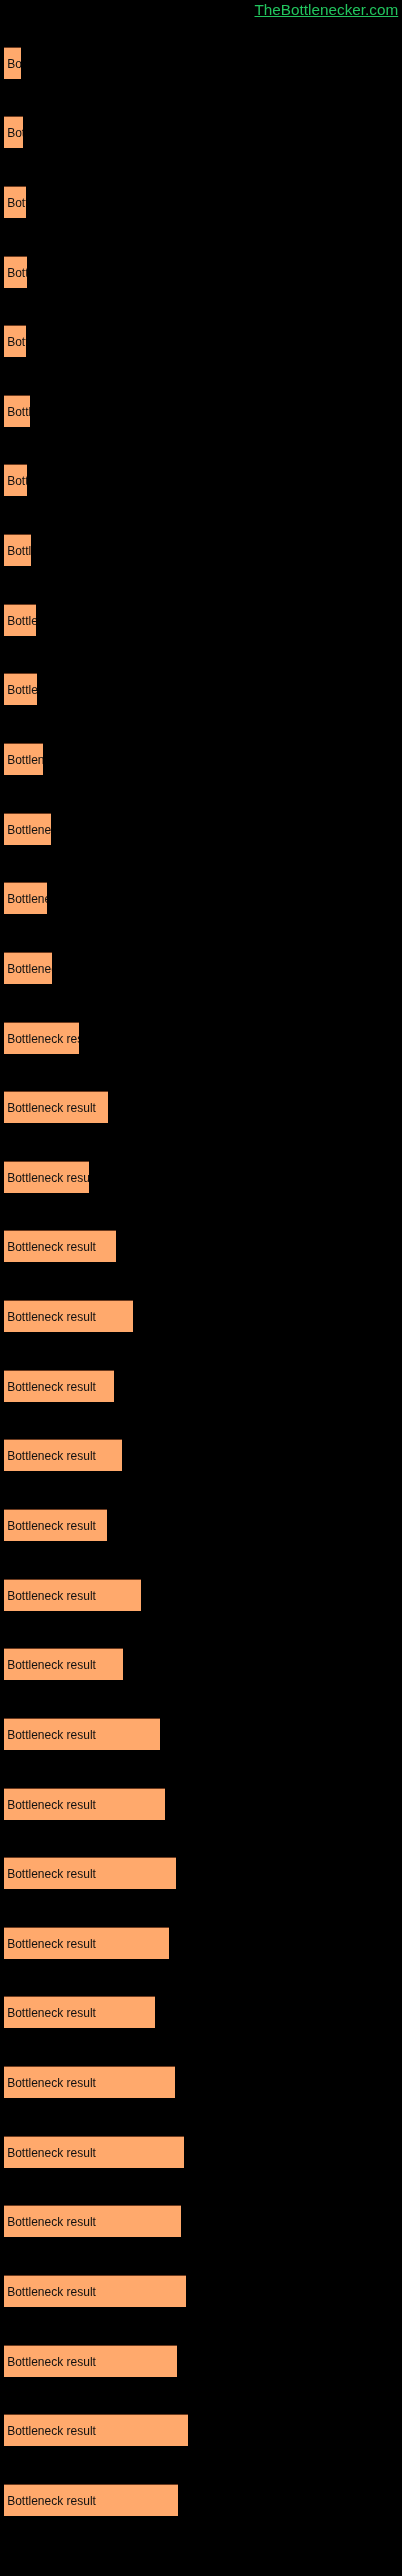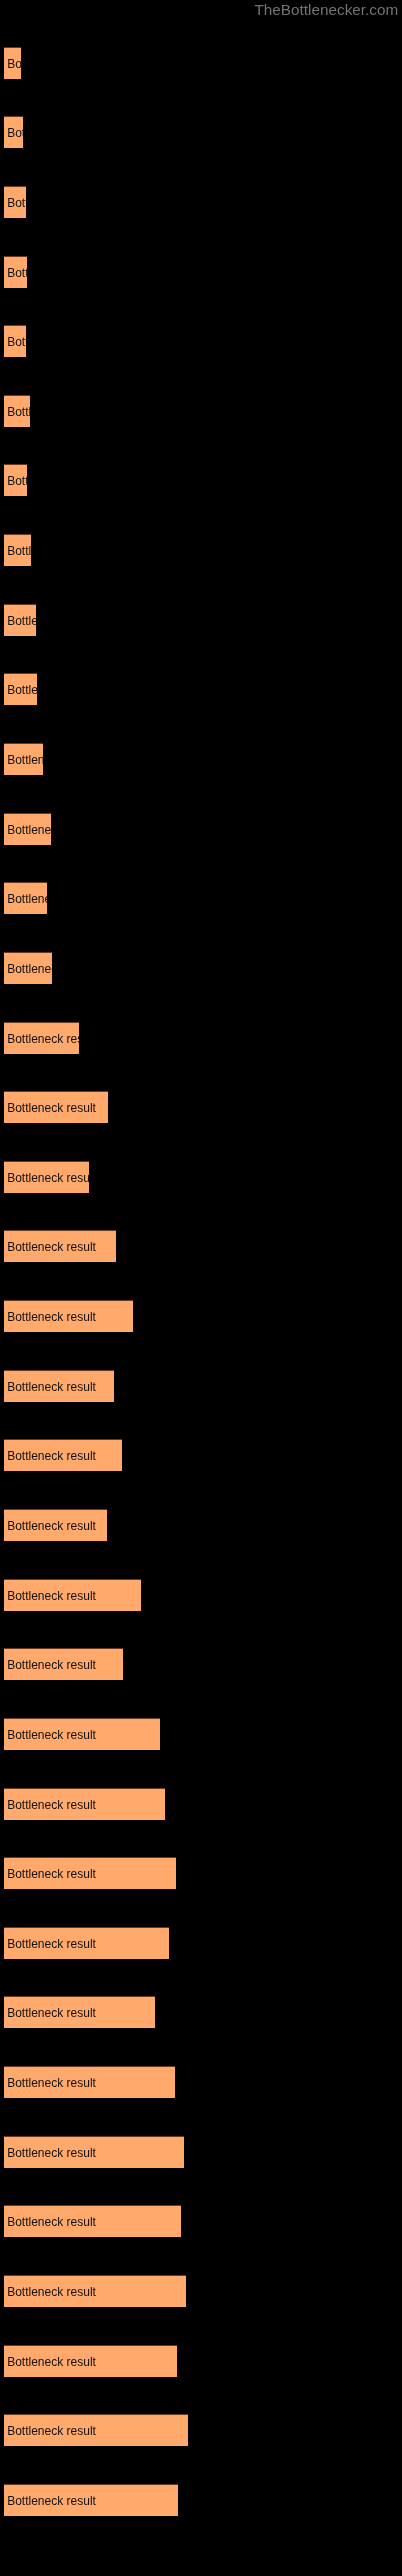--- a/index.html
+++ b/index.html
@@ -21,26 +21,27 @@
     top: 0;
     left: 0;
     width: 403px;
     height: 21px;
     text-align: right;
     box-sizing: border-box;
     padding-right: 4.8px;
   }
   #site-header .brand {
     display: inline-block;
-    color: #737373;
+    color: #22c55e;
     font-size: 15.3px;
     line-height: 19.3px;
     letter-spacing: 0px;
     font-family: "Liberation Sans", sans-serif;
     white-space: nowrap;
+    text-decoration: underline;
   }
 
   #chart-area {
     position: absolute;
     top: 0;
     left: 0;
     width: 403px;
     height: 2576px;
   }
 

